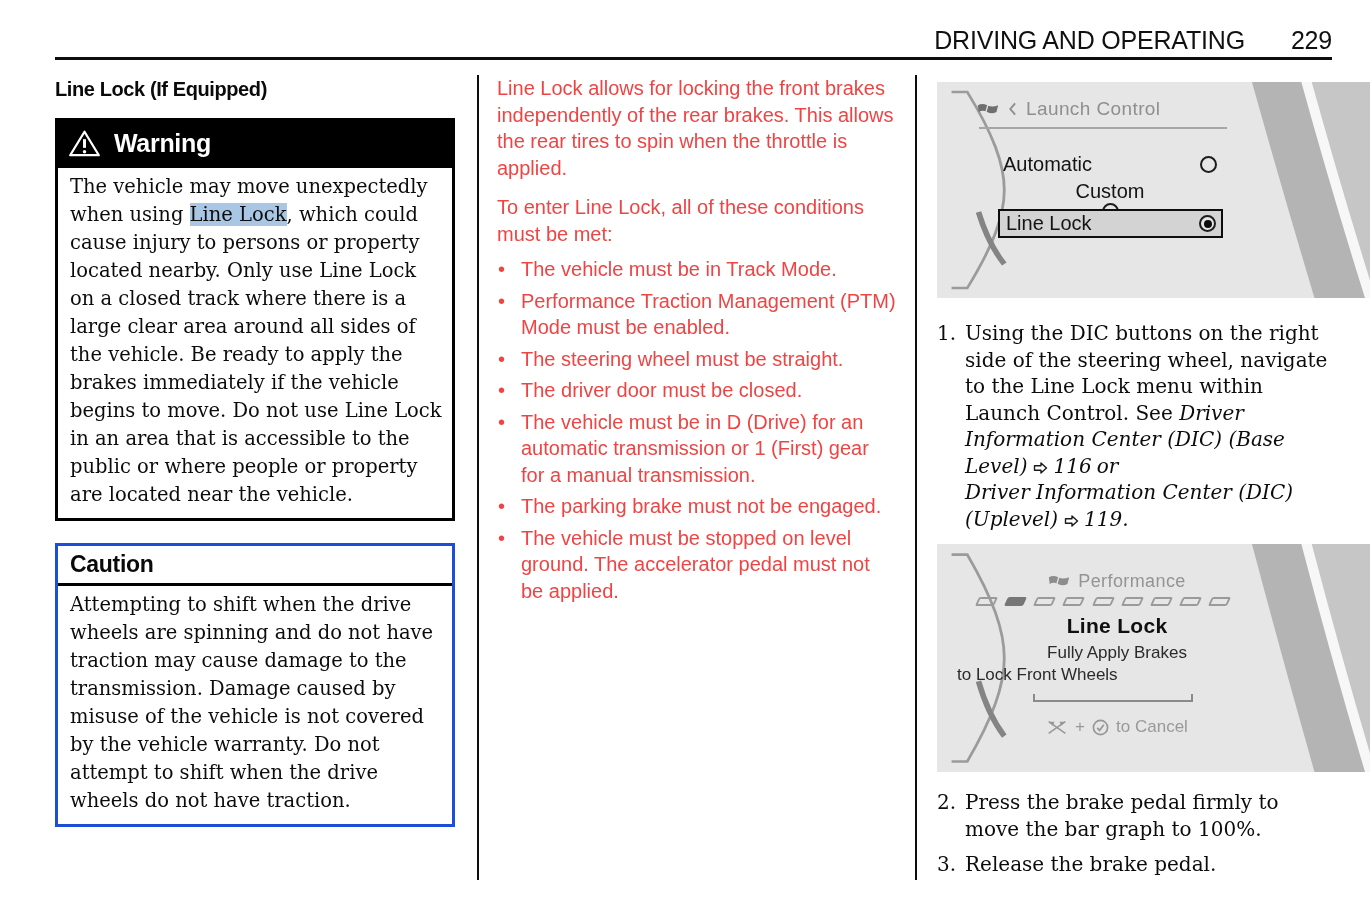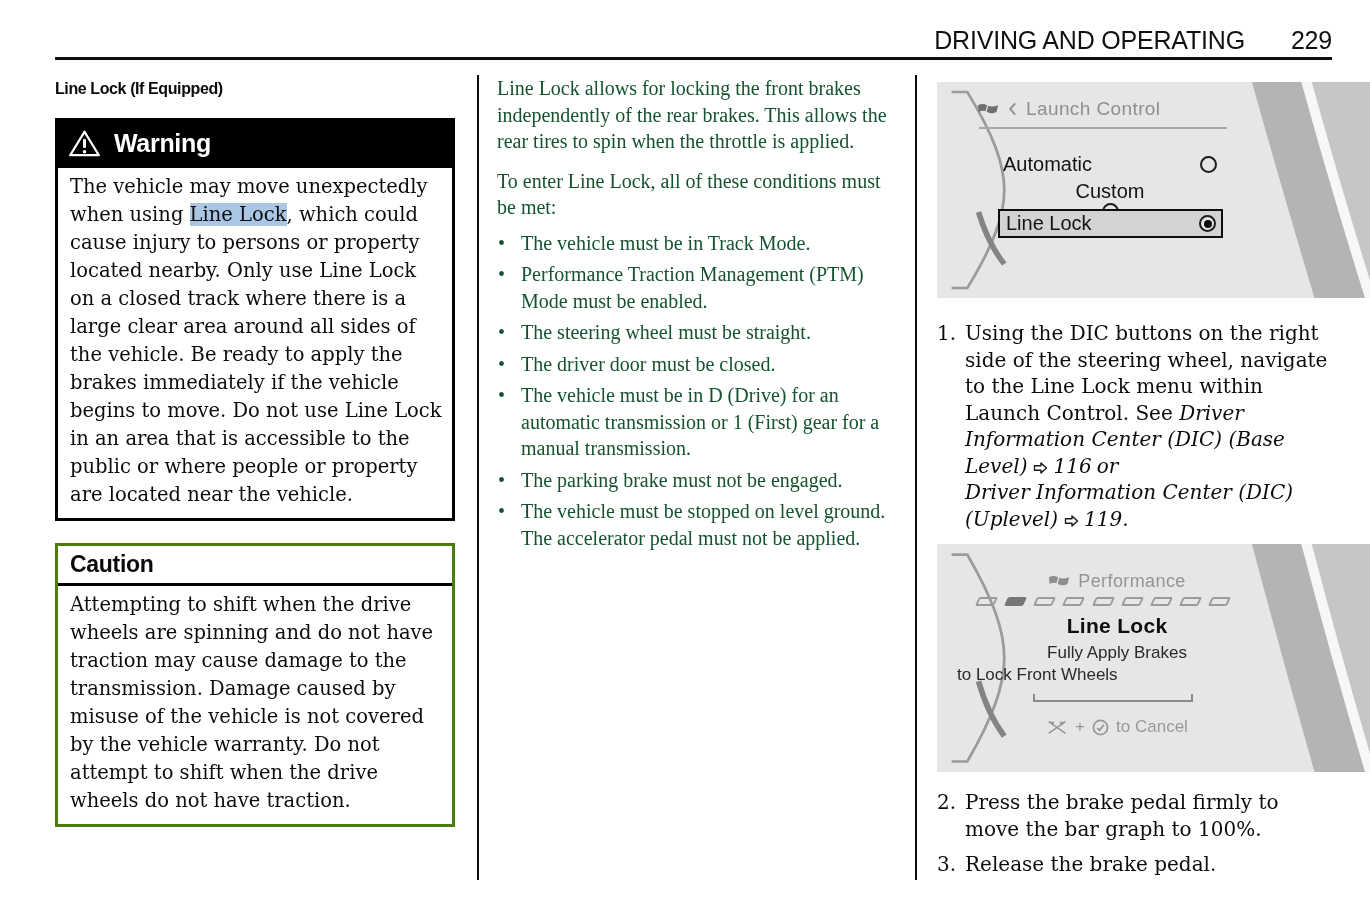--- a/index.html
+++ b/index.html
@@ -16,41 +16,41 @@
   
   .vdivider{position:absolute;top:75px;height:805px;width:2px;background:#0d0d0d;}
   #divider1{left:477px;}
   #divider2{left:915px;}
   .col{position:absolute;top:66px;}
   #col-left{left:55px;width:400px;}
   #col-mid{left:497px;width:400px;}
   #col-right{left:937px;width:395px;}
   
   .section-heading{
-    margin:9px 0 8px 0;font-size:16px;line-height:28px;font-weight:bold;
+    margin:9px 0 8px 0;font-size:20px;line-height:28px;font-weight:bold;
     letter-spacing:-0.4px;color:#0a0a0a;
   }
   .warning-box{margin-top:15px;}
   .warning-header{
     background:#000;color:#fff;height:50px;display:flex;align-items:center;
     padding-left:13px;gap:13px;font-size:25px;font-weight:bold;letter-spacing:-0.3px;
   }
   .warning-body,.caution-body{
     font-family:"DejaVu Serif",serif;font-size:19.5px;line-height:28px;color:#0c0c0c;
   }
   .warning-body{border:3px solid #000;border-top:none;padding:5px 10px 9px 12px;}
   .hl{background:#a9c7e4;}
-  .caution-box{margin-top:22px;border:3px solid #4d7c0f;}
+  .caution-box{margin-top:22px;border:3px solid #1d4ed8;}
   .caution-header{
     font-size:23px;font-weight:bold;letter-spacing:-0.3px;
     padding:5px 0 5px 12px;border-bottom:3px solid #000;color:#0a0a0a;
   }
   .caution-body{padding:5px 10px 9px 12px;}
   
-  #col-mid{font-family:Liberation Serif, serif;font-size:20px;line-height:26.5px;color:#14532d;}
+  #col-mid{font-family:Liberation Sans, sans-serif;font-size:20px;line-height:26.5px;color:#ef4444;}
   #col-mid p{margin:0;}
   .para-intro{margin-top:9px !important;}
   .para-lead{margin-top:13px !important;}
   .cond-list{list-style:none;margin:9px 0 0 0;padding:0;}
   .cond-list li{position:relative;padding-left:24px;margin-bottom:5px;}
   .cond-list .bullet{position:absolute;left:1px;top:0;}
   
   .screen{
     position:relative;width:443px;background:#e6e6e6;overflow:hidden;
     font-family:Liberation Sans, sans-serif;

